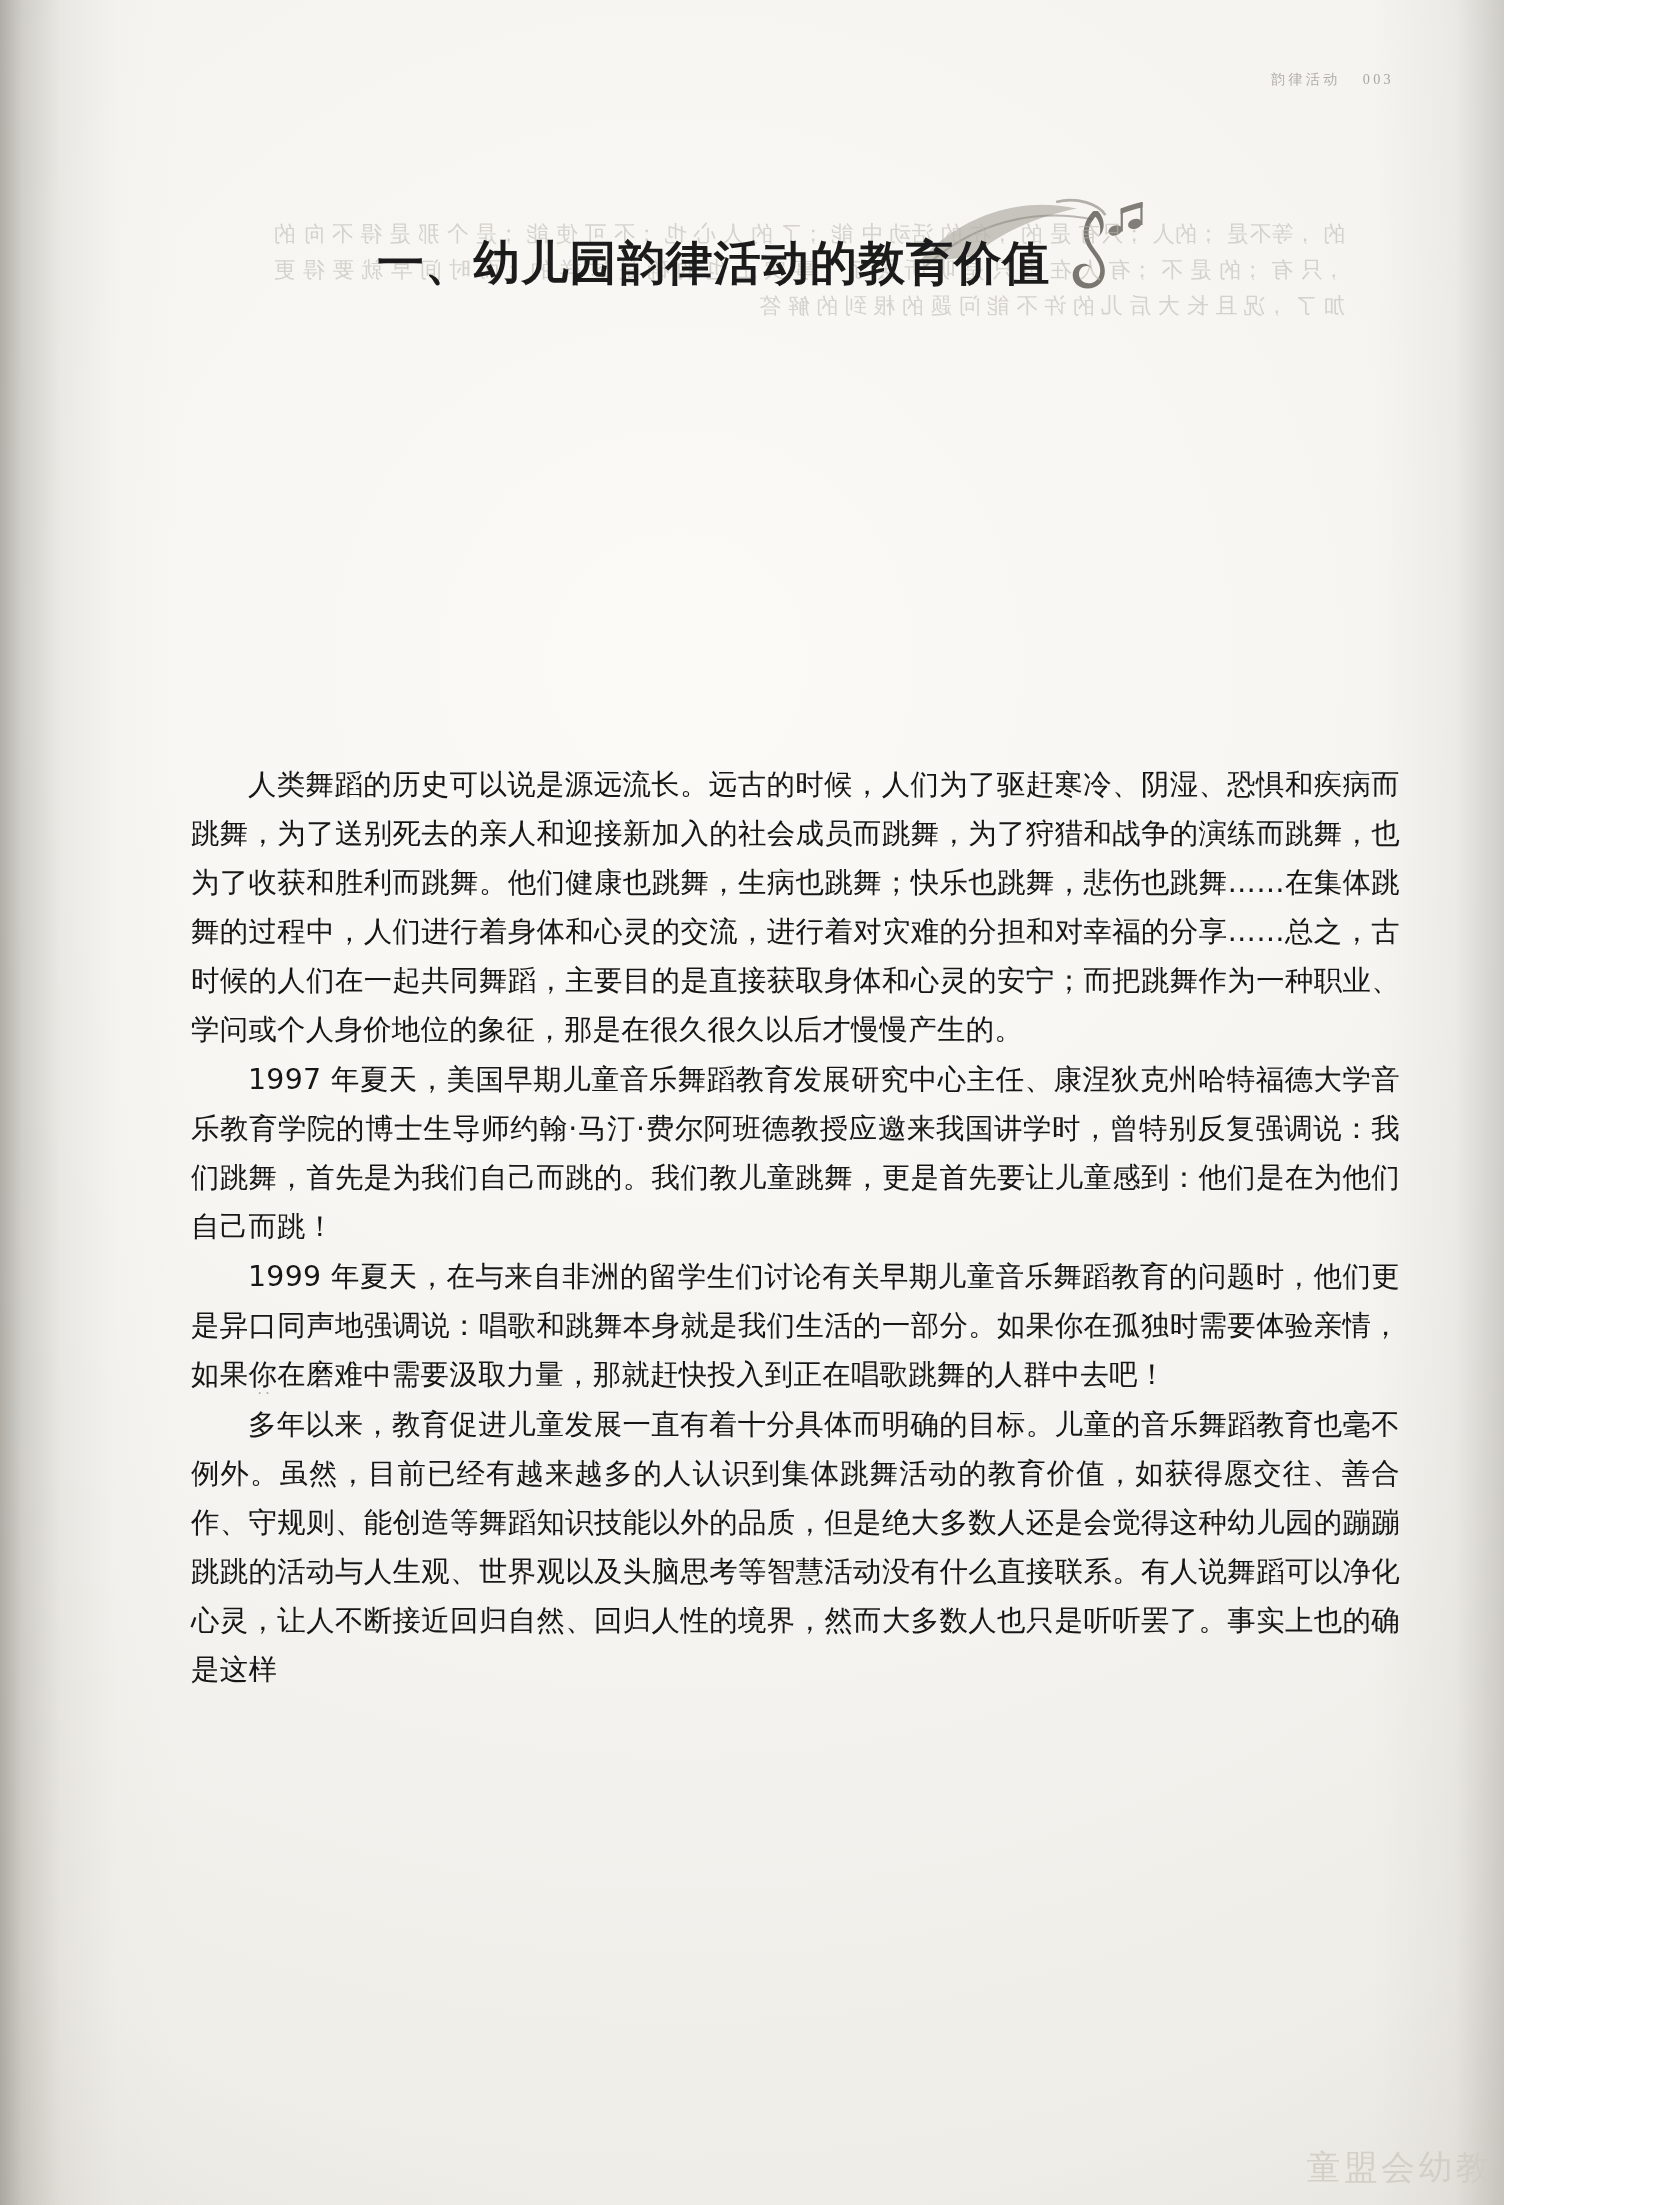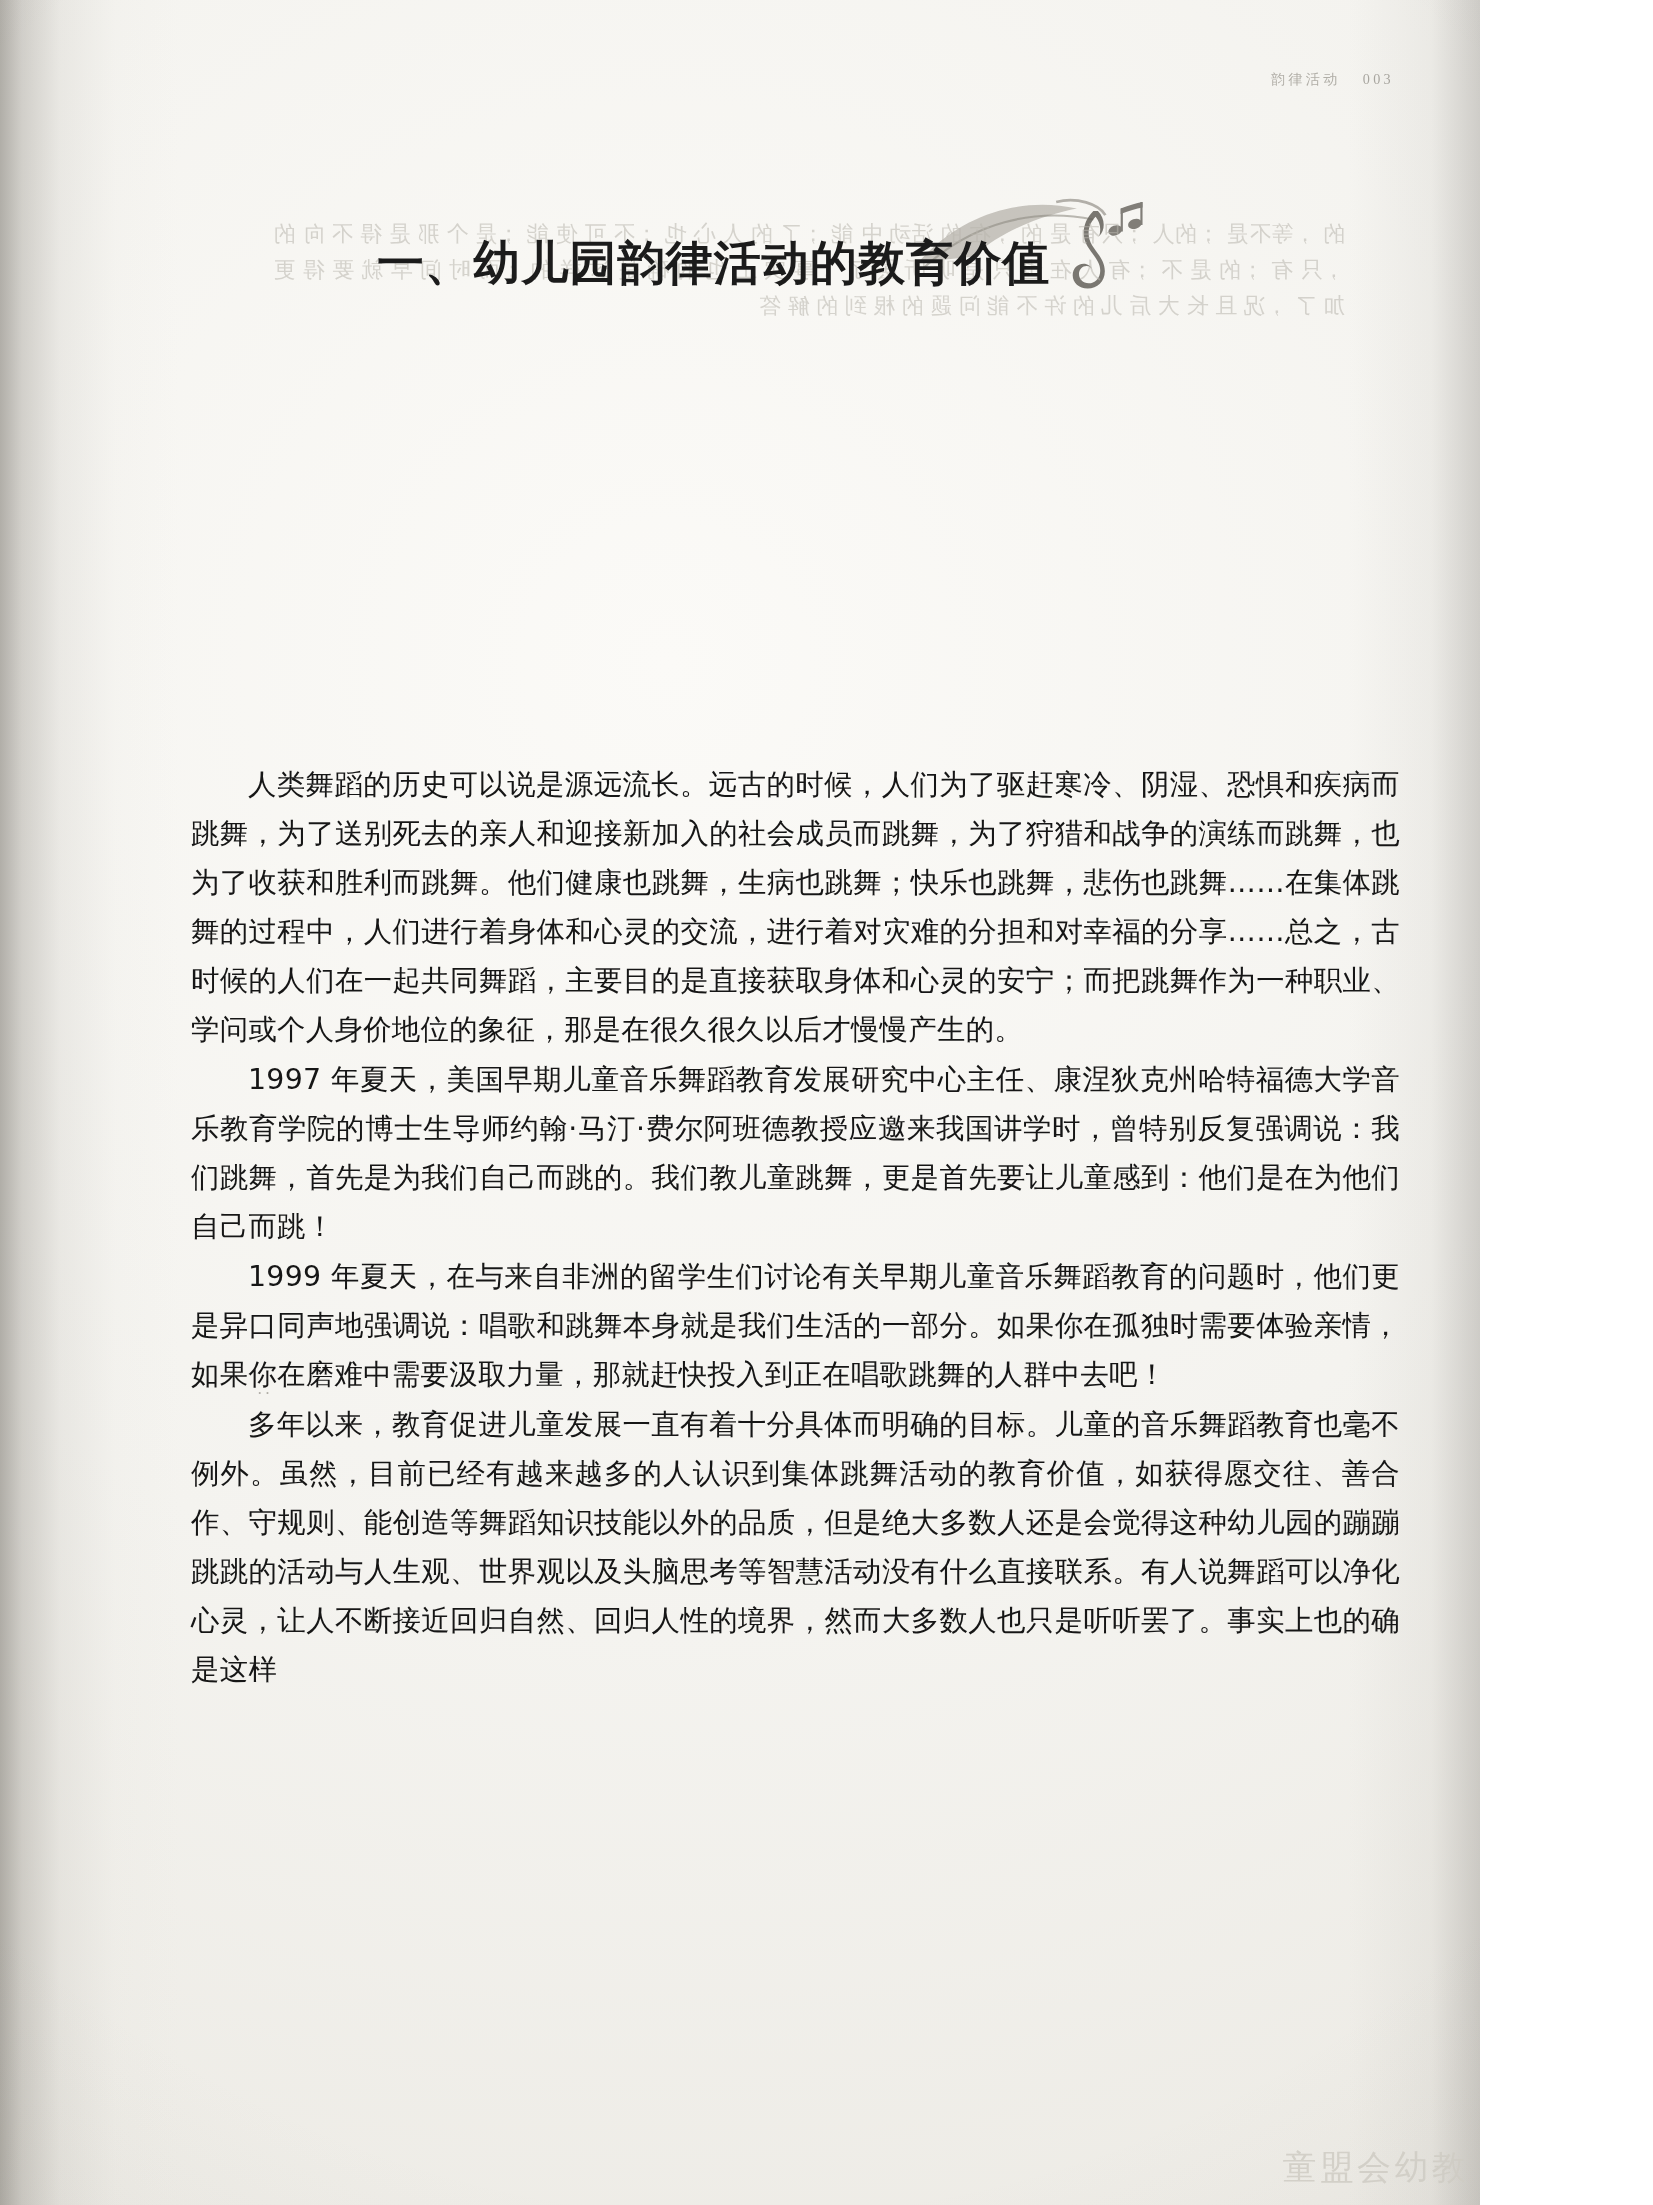--- a/index.html
+++ b/index.html
@@ -11,20 +11,21 @@
   body {
     font-family: "Liberation Serif", "DejaVu Serif", serif;
   }
   
   #page {
     position: relative;
     width: 1480px;
     height: 2205px;
     overflow: hidden;
     background: #f3f2ee;
+    padding-left: 24px;
   }
   
   #paper {
     position: absolute;
     inset: 0;
     background:
       radial-gradient(120% 80% at 45% 30%, #fbfaf7 0%, #f4f3ef 55%, #eceae4 100%);
   }
   
   #gutter {

